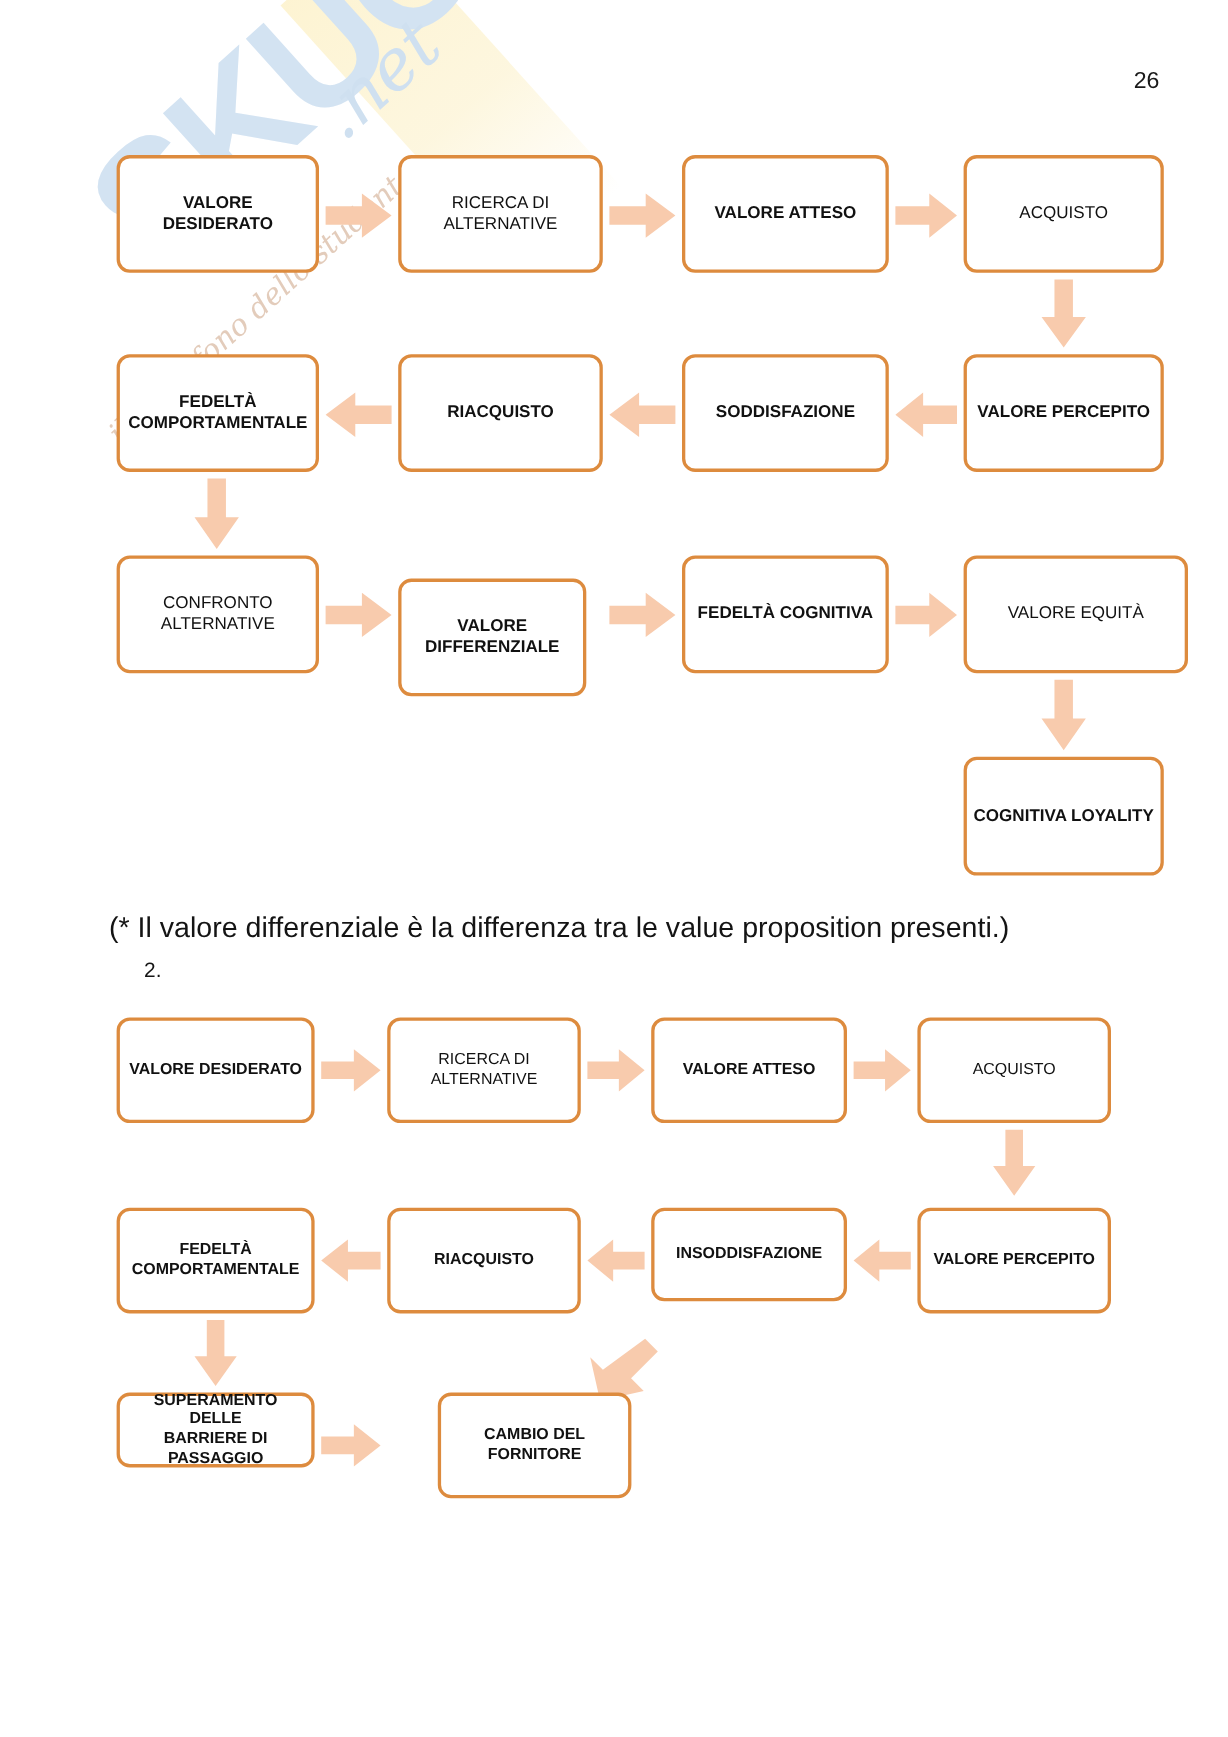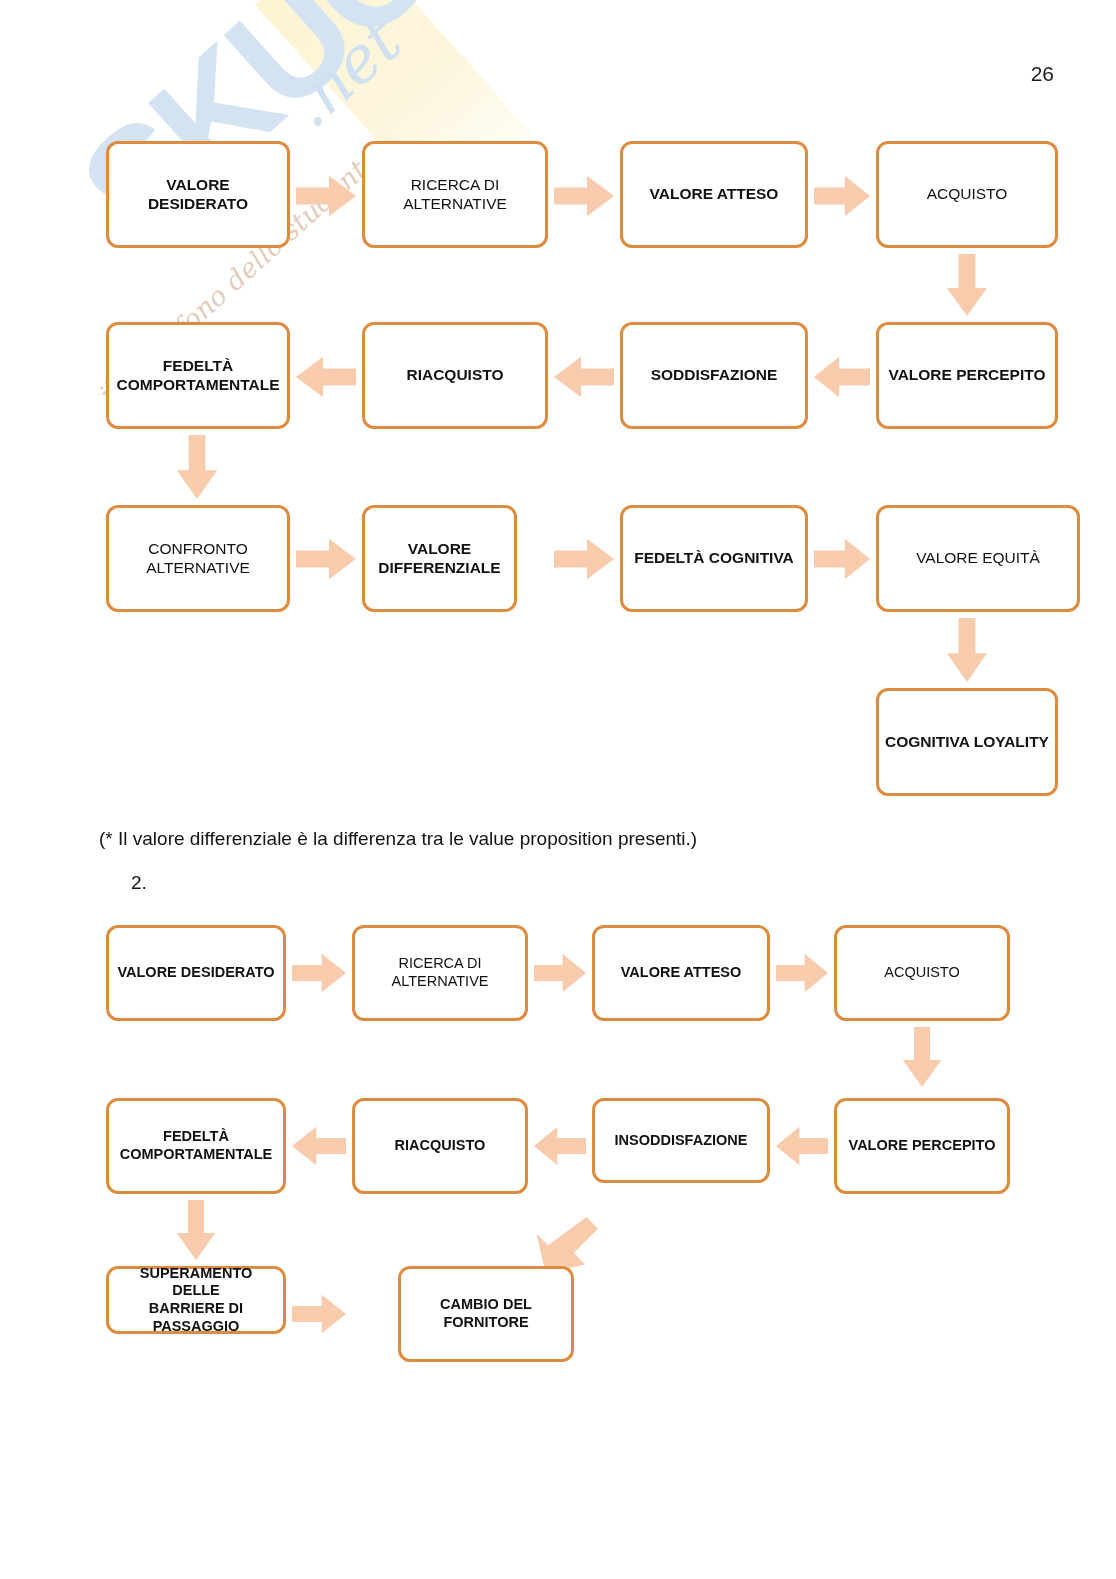--- a/index.html
+++ b/index.html
@@ -70,21 +70,21 @@
   .fs15 .lbl { font-size: 15.5px; }
   .fs14 .lbl { font-size: 14.5px; }
 
   
   .arrow { position: absolute; z-index: 2; }
   .arrow svg { display:block; overflow: visible; }
 
   
   .ptext {
     position: absolute; z-index: 5;
-    font-size: 19px; color: #141414;
+    font-size: 26px; color: #141414;
     font-family: "Liberation Sans", sans-serif;
     white-space: nowrap;
   }
   .listnum { position:absolute; z-index:5; font-size:19px; color:#141414; }
 </style>
 </head>
 <body>
 
 <div id="page">
 
@@ -121,21 +121,21 @@
         <span class="lbl">RIACQUISTO</span>
       </div>
       <div class="node fs15 bold" style="left: 106px; top: 322px; width: 184px; height: 107px; border-color: rgb(221, 139, 62);">
         <span class="lbl">FEDELTÀ
 COMPORTAMENTALE</span>
       </div>
       <div class="node fs15" style="left: 106px; top: 505px; width: 184px; height: 107px; border-color: rgb(221, 139, 62); justify-content: center;">
         <span class="lbl">CONFRONTO
 ALTERNATIVE</span>
       </div>
-      <div class="node fs15 bold" style="left: 362px; top: 505px; width: 155px; height: 107px; border-color: rgb(221, 139, 62); text-align: center;">
+      <div class="node fs15 bold" style="left: 362px; top: 526px; width: 171px; height: 107px; border-color: rgb(221, 139, 62); text-align: center;">
         <span class="lbl">VALORE DIFFERENZIALE</span>
       </div>
       <div class="node fs15 bold" style="left: 620px; top: 505px; width: 188px; height: 107px; border-color: rgb(221, 139, 62);">
         <span class="lbl">FEDELTÀ COGNITIVA</span>
       </div>
       <div class="node fs15" style="left: 876px; top: 505px; width: 204px; height: 107px; border-color: rgb(221, 139, 62);">
         <span class="lbl">VALORE EQUITÀ</span>
       </div>
       <div class="node fs15 bold" style="left: 876px; top: 688px; width: 182px; height: 108px; border-color: rgb(221, 139, 62);">
         <span class="lbl">COGNITIVA LOYALITY</span>

